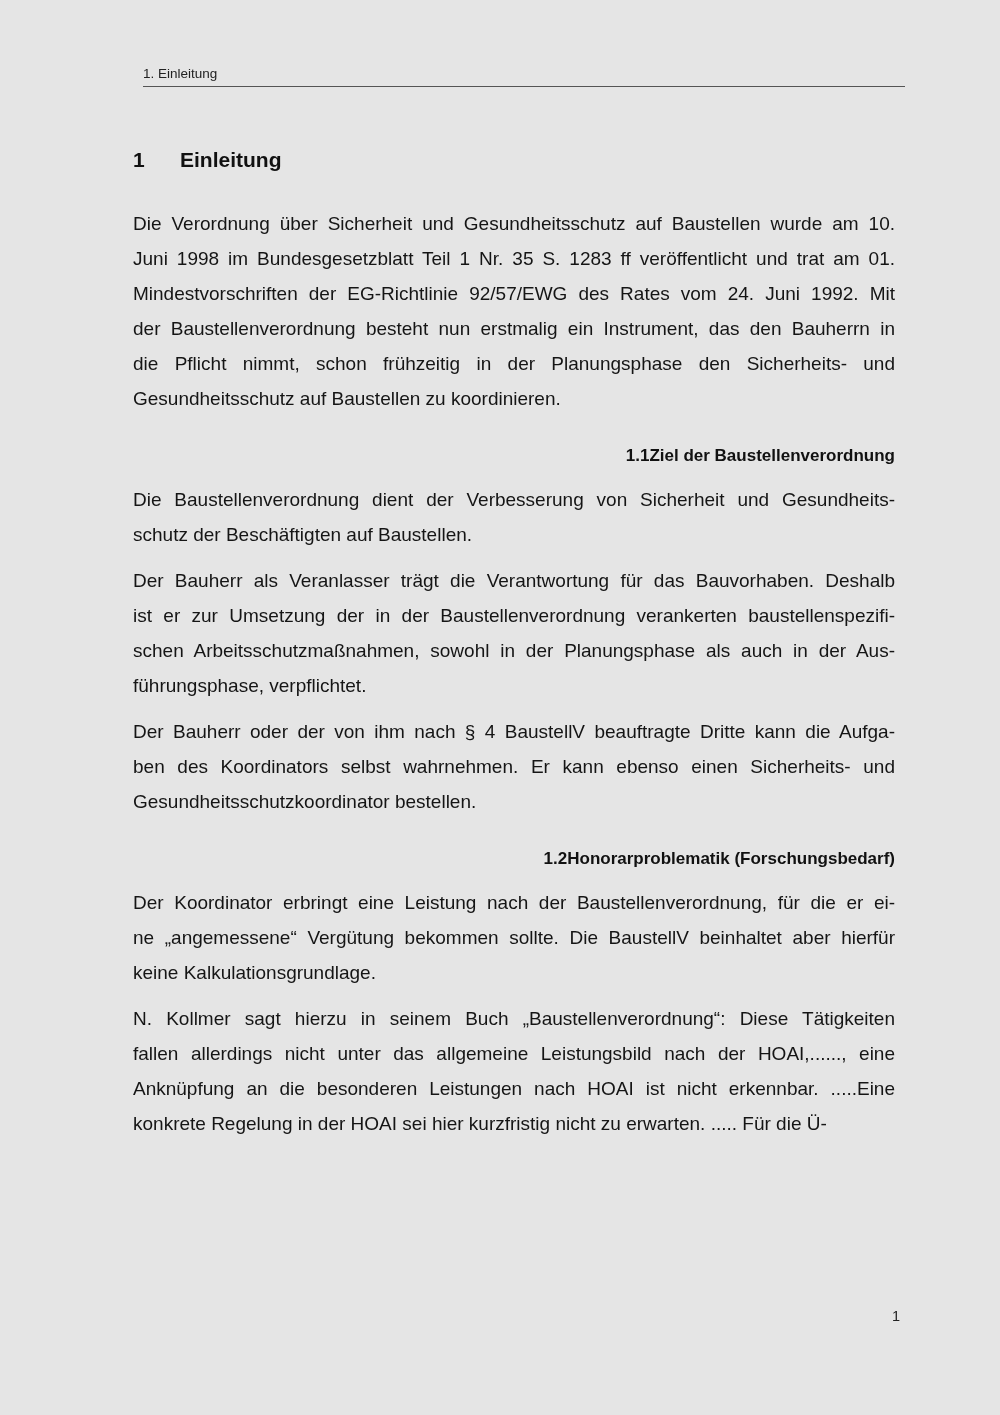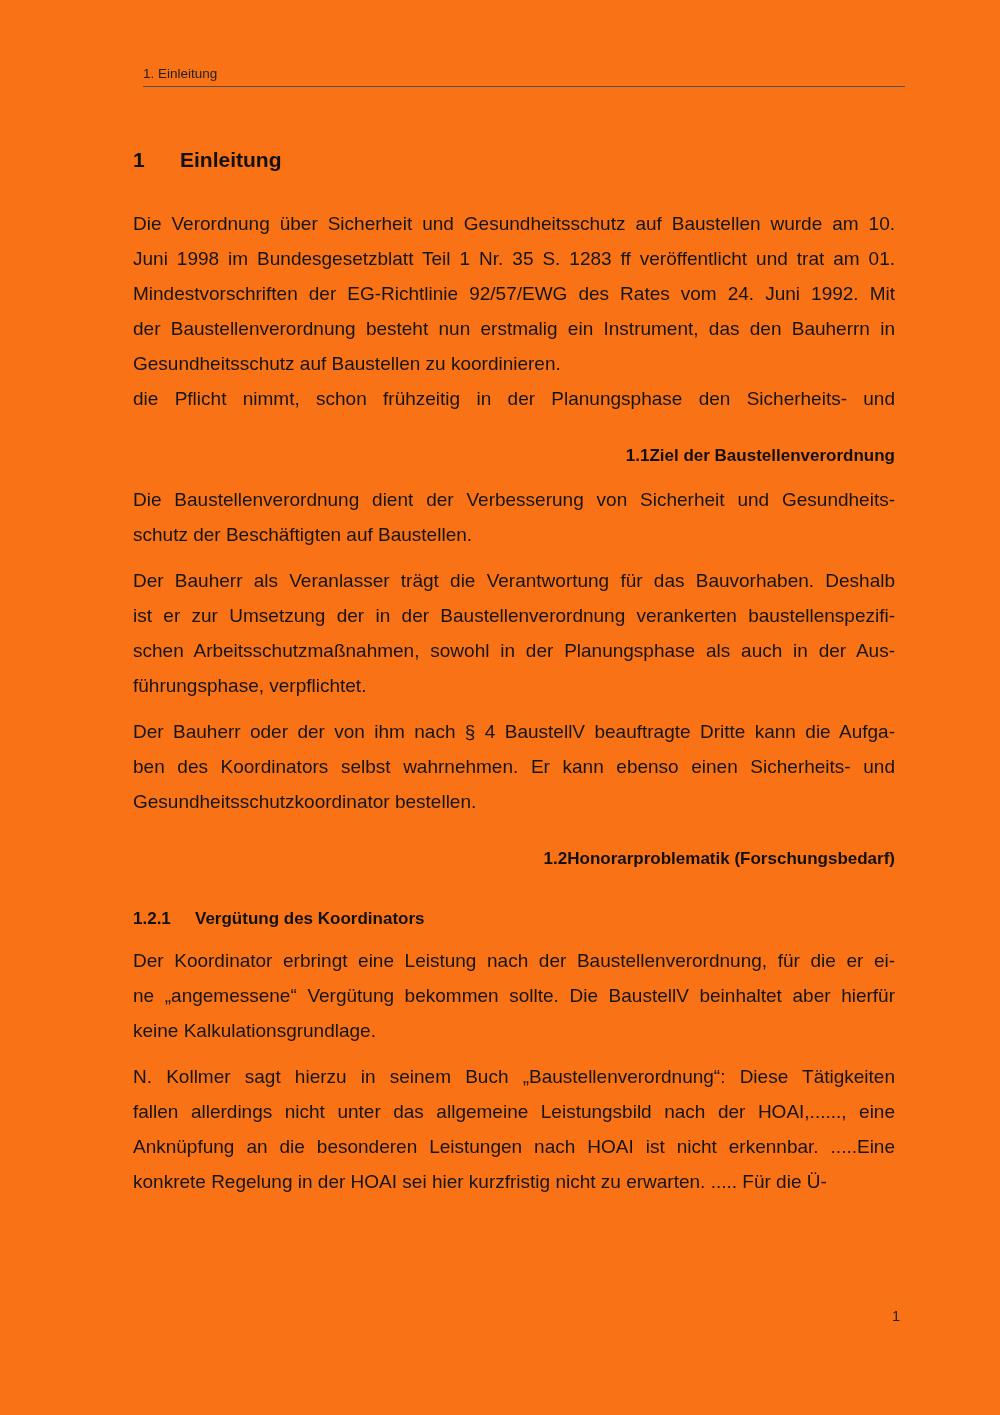--- a/index.html
+++ b/index.html
@@ -4,21 +4,21 @@
 <style>
   html, body {
     margin: 0;
     padding: 0;
     background: #ffffff;
   }
   .page {
     position: relative;
     width: 1000px;
     height: 1415px;
-    background: #f97316;
+    background: #e5e5e5;
     color: #1a1a1a;
     font-family: "Liberation Sans", sans-serif;
     overflow: hidden;
   }
   .running-header {
     position: absolute;
     top: 66px;
     left: 143px;
     right: 95px;
     font-size: 13.5px;
@@ -82,41 +82,40 @@
 <div class="page">
   <div class="running-header">1. Einleitung</div>
 
   <div class="document-body">
       <div class="h1"><span class="hnum">1</span><span>Einleitung</span></div>
       <div class="para">
         <div class="line">Die Verordnung über Sicherheit und Gesundheitsschutz auf Baustellen wurde am 10.</div>
         <div class="line">Juni 1998 im Bundesgesetzblatt Teil 1 Nr. 35 S. 1283 ff veröffentlicht und trat am 01.</div>
         <div class="line">Mindestvorschriften der EG-Richtlinie 92/57/EWG des Rates vom 24. Juni 1992. Mit</div>
         <div class="line">der Baustellenverordnung besteht nun erstmalig ein Instrument, das den Bauherrn in</div>
+        <div class="line">die Pflicht nimmt, schon frühzeitig in der Planungsphase den Sicherheits- und</div>
         <div class="line last">Gesundheitsschutz auf Baustellen zu koordinieren.</div>
-        <div class="line">die Pflicht nimmt, schon frühzeitig in der Planungsphase den Sicherheits- und</div>
       </div>
       <div class="h2"><span class="hnum">1.1</span><span>Ziel der Baustellenverordnung</span></div>
       <div class="para">
         <div class="line">Die Baustellenverordnung dient der Verbesserung von Sicherheit und Gesundheits-</div>
         <div class="line last">schutz der Beschäftigten auf Baustellen.</div>
       </div>
       <div class="para">
         <div class="line">Der Bauherr als Veranlasser trägt die Verantwortung für das Bauvorhaben. Deshalb</div>
         <div class="line">ist er zur Umsetzung der in der Baustellenverordnung verankerten baustellenspezifi-</div>
         <div class="line">schen Arbeitsschutzmaßnahmen, sowohl in der Planungsphase als auch in der Aus-</div>
         <div class="line last">führungsphase, verpflichtet.</div>
       </div>
       <div class="para">
         <div class="line">Der Bauherr oder der von ihm nach § 4 BaustellV beauftragte Dritte kann die Aufga-</div>
         <div class="line">ben des Koordinators selbst wahrnehmen. Er kann ebenso einen Sicherheits- und</div>
         <div class="line last">Gesundheitsschutzkoordinator bestellen.</div>
       </div>
       <div class="h2"><span class="hnum">1.2</span><span>Honorarproblematik (Forschungsbedarf)</span></div>
-      <div class="h3"><span class="hnum">1.2.1</span><span>Vergütung des Koordinators</span></div>
       <div class="para">
         <div class="line">Der Koordinator erbringt eine Leistung nach der Baustellenverordnung, für die er ei-</div>
         <div class="line">ne „angemessene“ Vergütung bekommen sollte. Die BaustellV beinhaltet aber hierfür</div>
         <div class="line last">keine Kalkulationsgrundlage.</div>
       </div>
       <div class="para">
         <div class="line">N. Kollmer sagt hierzu in seinem Buch „Baustellenverordnung“: Diese Tätigkeiten</div>
         <div class="line">fallen allerdings nicht unter das allgemeine Leistungsbild nach der HOAI,......, eine</div>
         <div class="line">Anknüpfung an die besonderen Leistungen nach HOAI ist nicht erkennbar. .....Eine</div>
         <div class="line last">konkrete Regelung in der HOAI sei hier kurzfristig nicht zu erwarten. ..... Für die Ü-</div>

